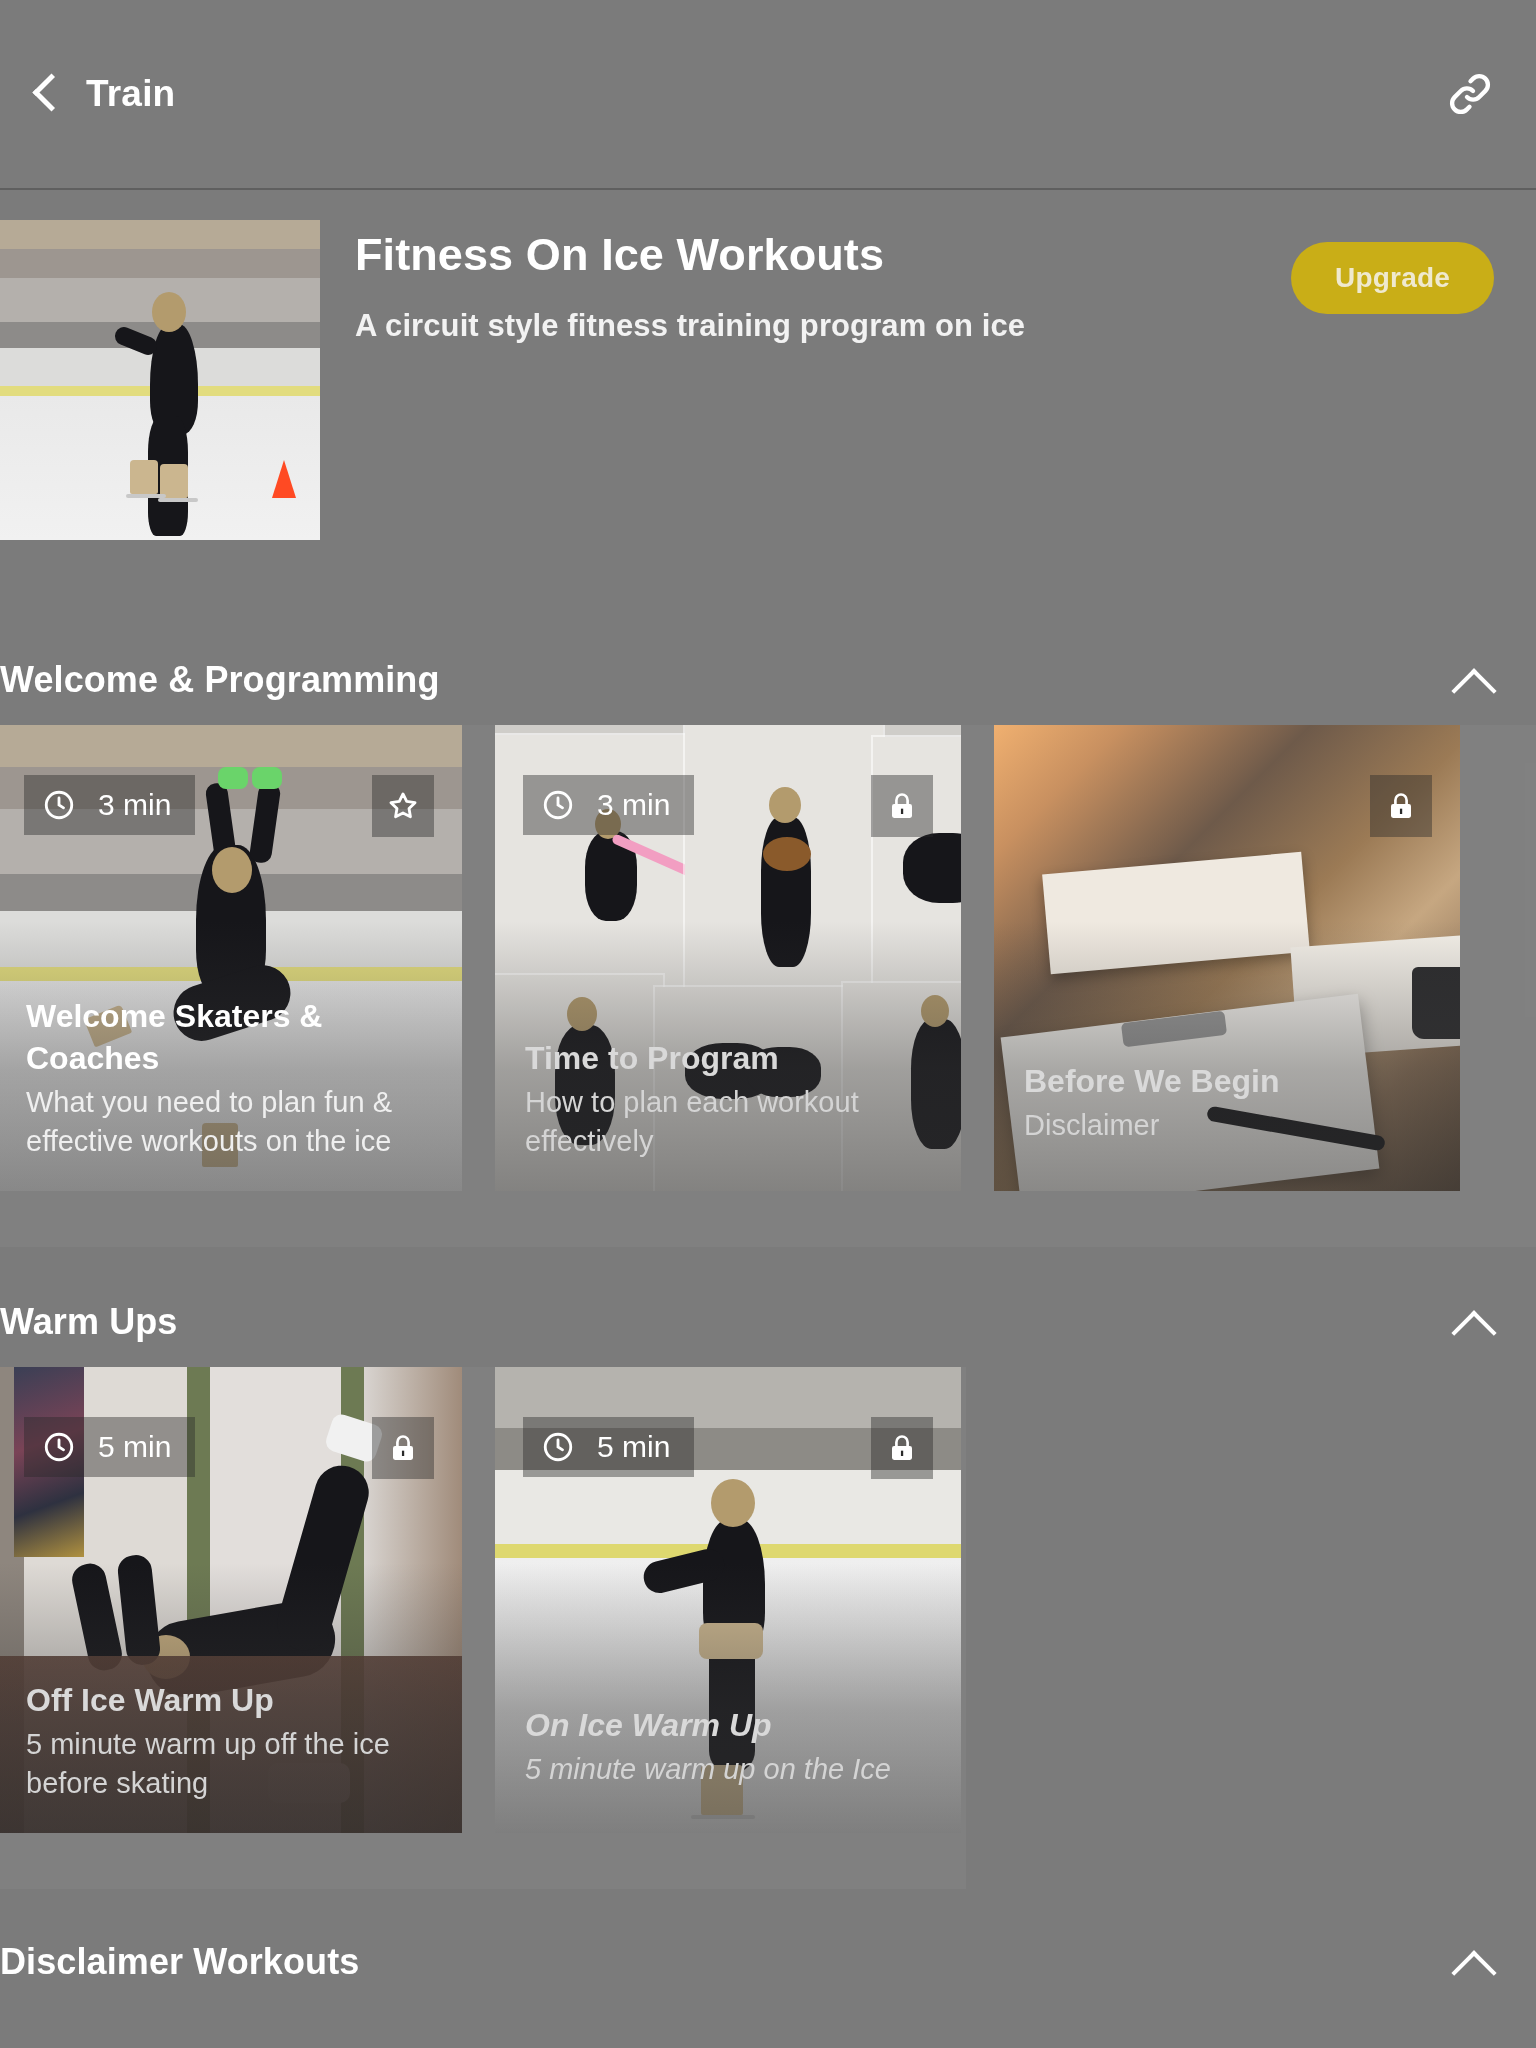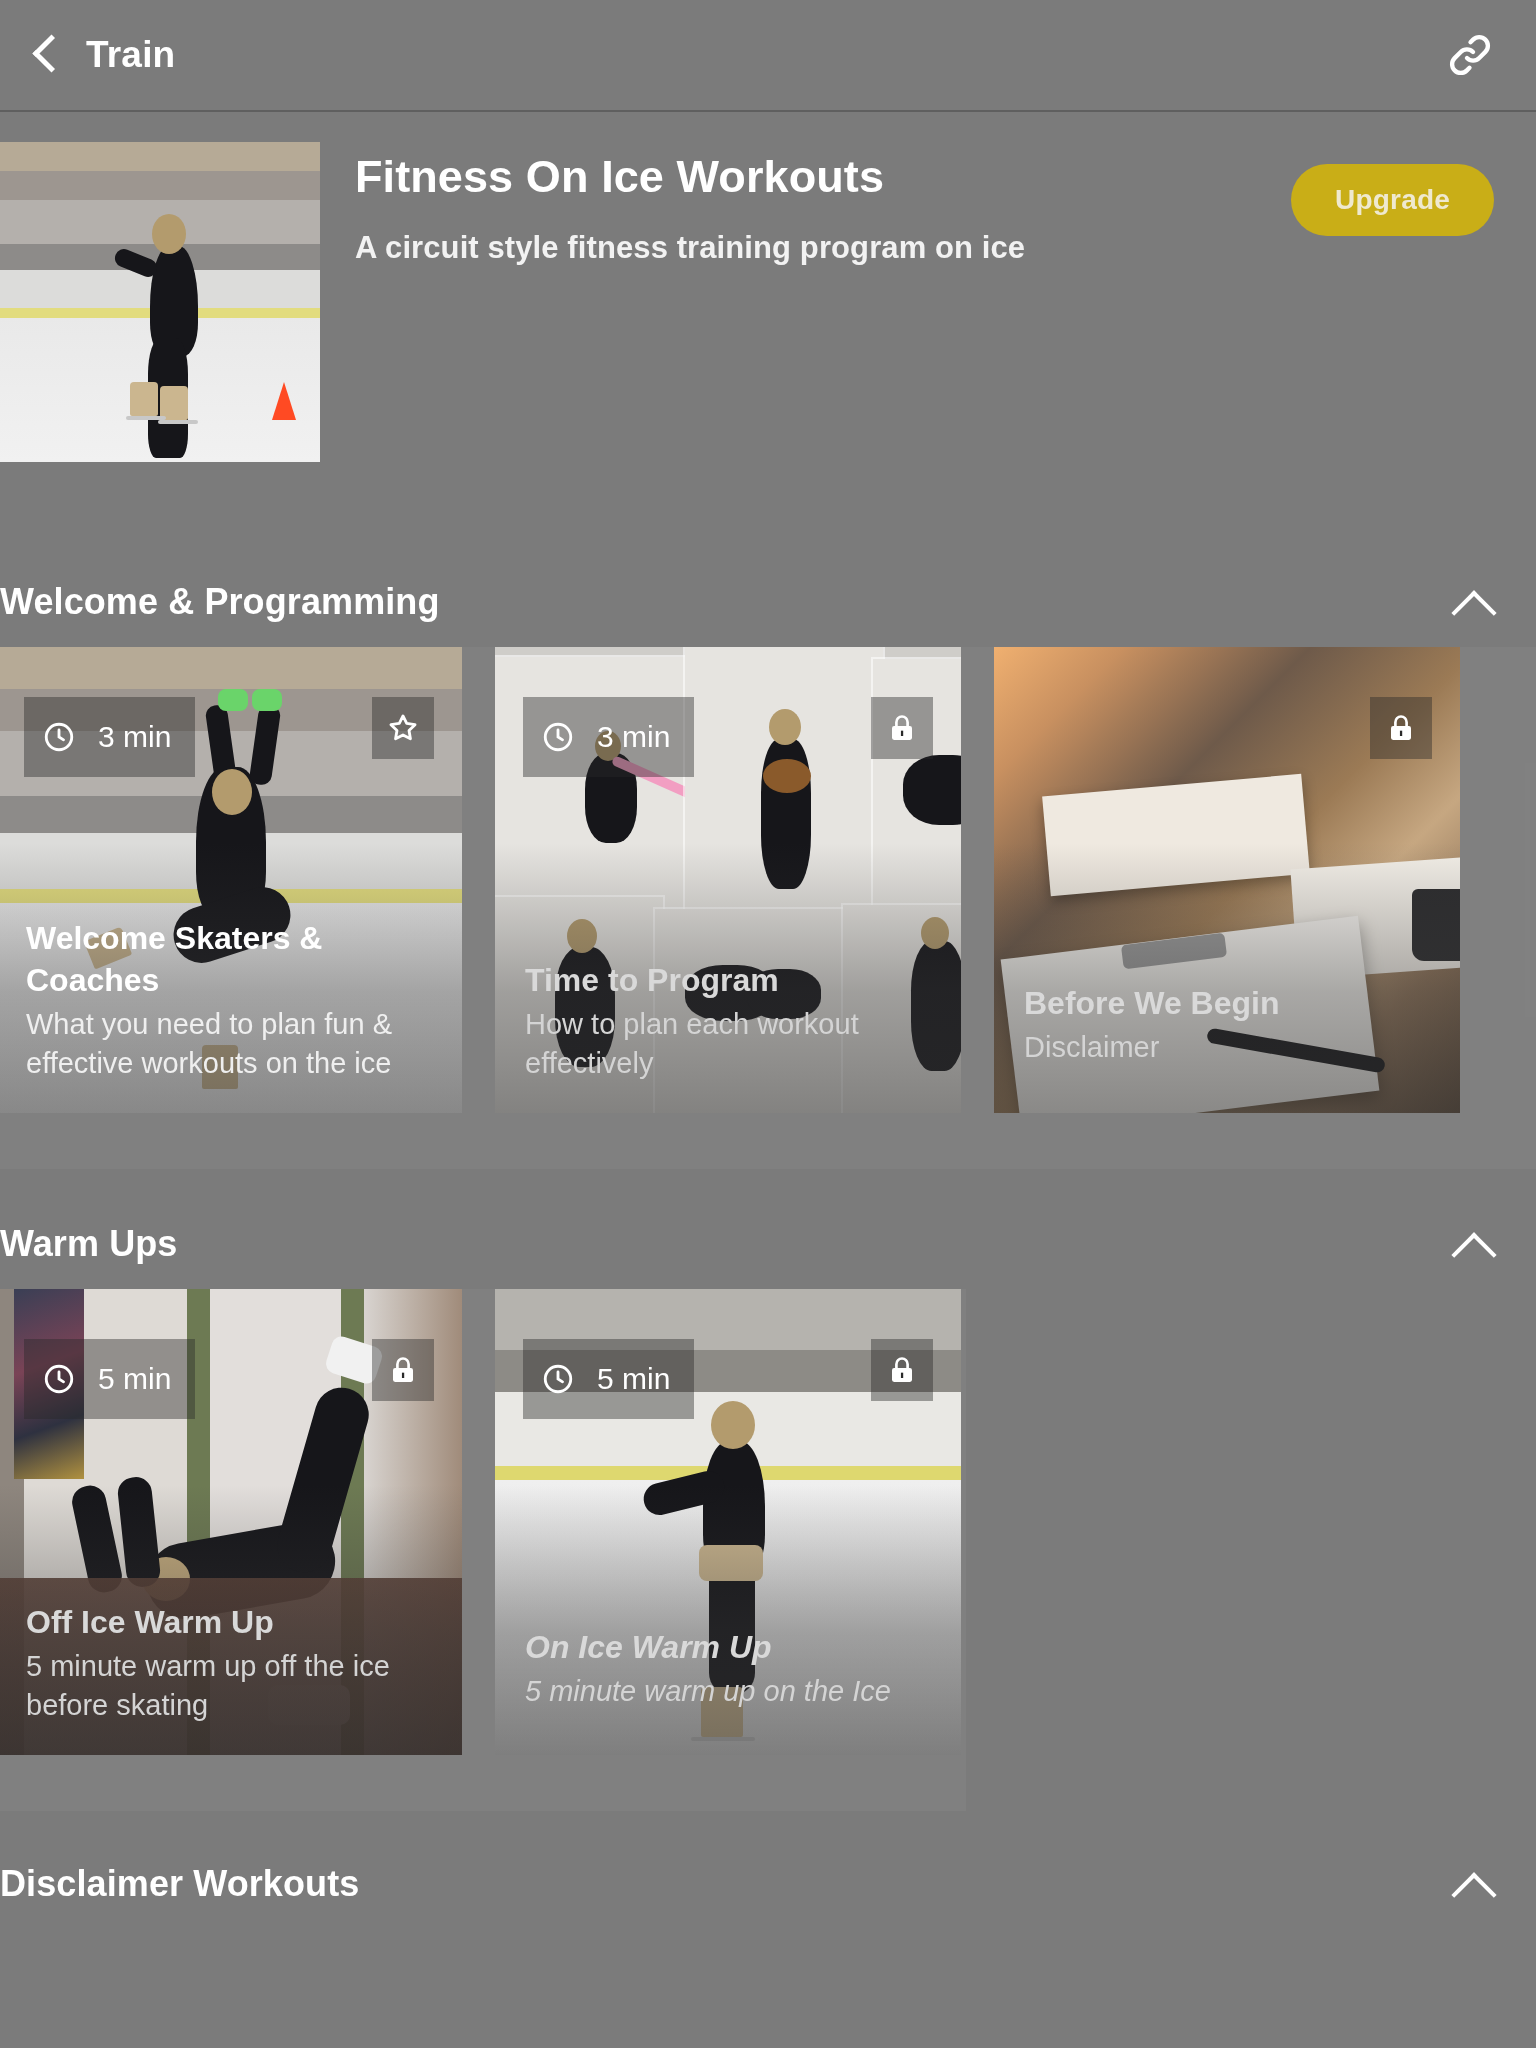--- a/index.html
+++ b/index.html
@@ -11,21 +11,21 @@
     width: 1536px;
     height: 2048px;
     overflow: hidden;
     font-family: "Liberation Sans", sans-serif;
     color: #ffffff;
     position: relative;
   }
 
   
   .navbar {
-    height: 112px;
+    height: 190px;
     box-sizing: border-box;
     display: flex;
     align-items: center;
     padding: 0 36px 0 34px;
     border-bottom: 2px solid #5f5f5f;
     position: relative;
   }
   .back-btn {
     display: flex;
     align-items: center;
@@ -170,21 +170,21 @@
   .card-scrim {
     position: absolute;
     left: 0; right: 0; bottom: 0;
     height: 58%;
     background: linear-gradient(to bottom, rgba(60,60,60,0) 0%, rgba(55,55,55,0.40) 55%, rgba(50,50,50,0.55) 100%);
   }
   .badge-time {
     position: absolute;
     left: 28px;
     top: 50px;
-    height: 80px;
+    height: 60px;
     display: flex;
     align-items: center;
     gap: 22px;
     background: rgba(40,40,40,0.42);
     padding: 0 24px 0 18px;
   }
   .badge-time .t {
     font-size: 30px;
     color: #ffffff;
     font-weight: normal;

